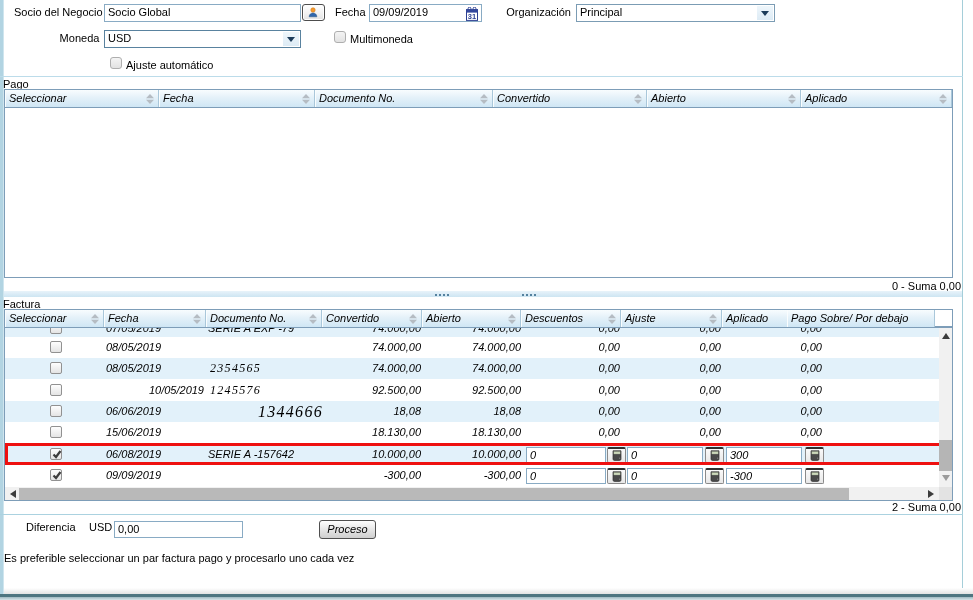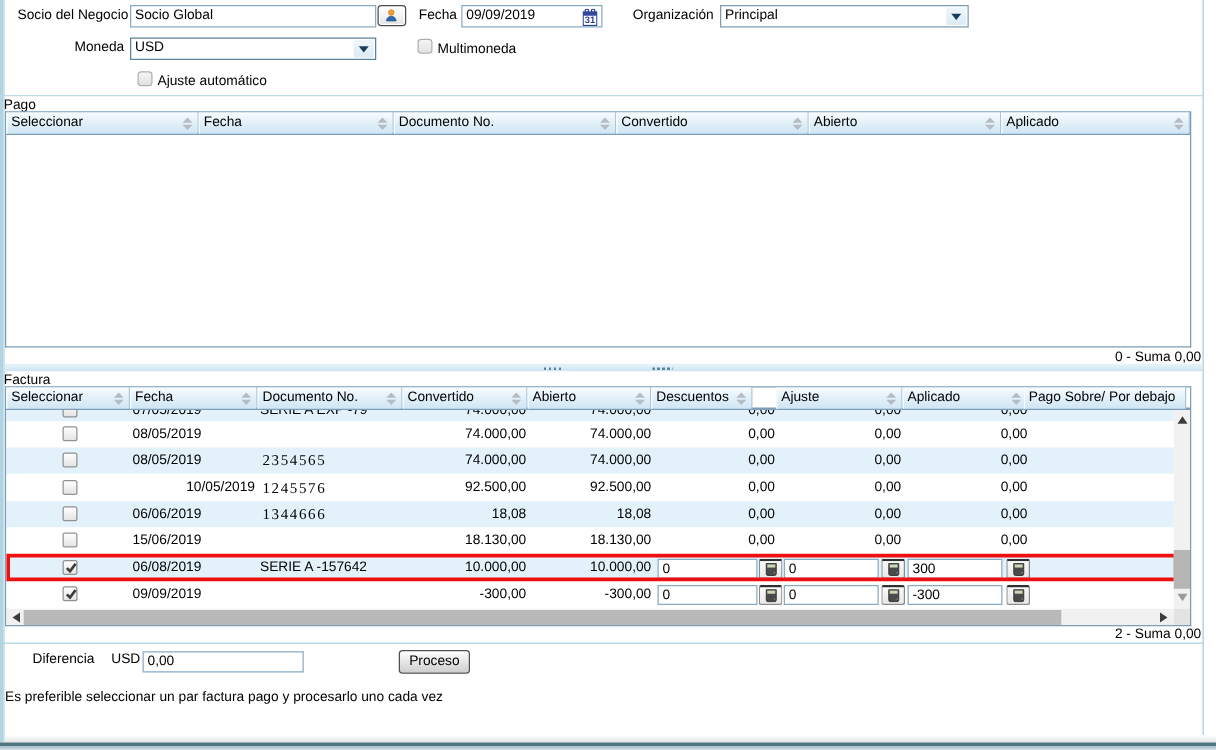--- a/index.html
+++ b/index.html
@@ -1,18 +1,18 @@
 <!DOCTYPE html>
 <html><head>
 <meta charset="utf-8">
 <style>
 * { margin:0; padding:0; box-sizing:border-box; }
 html,body { width:973px; height:600px; background:#fff; }
 body { position:relative; font-family:"Liberation Sans", sans-serif; font-size:11px; color:#000; overflow:hidden; }
-.abs { position:absolute; }
+.abs { position:absolute;font-style:italic; }
 .lbl { position:absolute; white-space:nowrap; line-height:12px; }
 .tb { position:absolute; background:#fff; border:1px solid #89abc4; font-family:"Liberation Sans",sans-serif; font-size:11px; padding-left:3px; line-height:15px; white-space:nowrap; overflow:hidden; }
 .num { text-align:right; }
 
 .hc { position:absolute; top:0; height:100%; border-right:1px solid #a9c7da; box-shadow:inset 1px 0 0 #fafdfe; background:linear-gradient(to bottom,#f8fcfe 0%,#e4f1f9 45%,#cfe6f4 100%); line-height:17px; padding-left:4px; white-space:nowrap; overflow:hidden; }
 .sort { position:absolute; right:4px; top:50%; margin-top:-5px; width:8px; height:10px; }
 .cell { position:absolute; white-space:nowrap; overflow:hidden; line-height:21px; }
 .cb { position:absolute; width:12px; height:12px; border:1px solid #919191; border-radius:2px; background:linear-gradient(to bottom,#fefefe,#e4e4e4); }
 .cb svg { position:absolute; left:0px; top:-1px; }
 .cbf { position:absolute; width:12px; height:12px; border:1px solid #aeaeae; border-radius:3px; background:linear-gradient(to bottom,#f4f4f4,#e2e2e2); }
@@ -120,33 +120,33 @@
           <path d="M0 5.8 L8 5.8 L4 10 Z" fill="#b5bcc3"></path>
         </svg></div>
       <div class="hc" style="left:317px;width:100px;">Convertido<svg class="sort" viewBox="0 0 8 10">
           <path d="M4 0 L8 4.2 L0 4.2 Z" fill="#b5bcc3"></path>
           <path d="M0 5.8 L8 5.8 L4 10 Z" fill="#b5bcc3"></path>
         </svg></div>
       <div class="hc" style="left:417px;width:99px;">Abierto<svg class="sort" viewBox="0 0 8 10">
           <path d="M4 0 L8 4.2 L0 4.2 Z" fill="#b5bcc3"></path>
           <path d="M0 5.8 L8 5.8 L4 10 Z" fill="#b5bcc3"></path>
         </svg></div>
-      <div class="hc" style="left:516px;width:81px;">Descuentos<svg class="sort" viewBox="0 0 8 10">
+      <div class="hc" style="left:516px;width:100px;">Descuentos<svg class="sort" viewBox="0 0 8 10">
           <path d="M4 0 L8 4.2 L0 4.2 Z" fill="#b5bcc3"></path>
           <path d="M0 5.8 L8 5.8 L4 10 Z" fill="#b5bcc3"></path>
         </svg></div>
       <div class="hc" style="left:616px;width:101px;">Ajuste<svg class="sort" viewBox="0 0 8 10">
           <path d="M4 0 L8 4.2 L0 4.2 Z" fill="#b5bcc3"></path>
           <path d="M0 5.8 L8 5.8 L4 10 Z" fill="#b5bcc3"></path>
         </svg></div>
       <div class="hc" style="left:717px;width:100px;">Aplicado<svg class="sort" viewBox="0 0 8 10">
           <path d="M4 0 L8 4.2 L0 4.2 Z" fill="#b5bcc3"></path>
           <path d="M0 5.8 L8 5.8 L4 10 Z" fill="#b5bcc3"></path>
         </svg></div>
-      <div class="hc" style="left:814px;width:130px;">Pago Sobre/ Por debajo</div>
+      <div class="hc" style="left:782px;width:148px;">Pago Sobre/ Por debajo</div>
     </div>
 
   <div class="abs" style="left:4px;top:328px;width:949px;height:173px;border-left:1px solid #7d9db8;border-right:1px solid #7d9db8;border-bottom:1px solid #7d9db8;background:#fff;overflow:hidden;" id="fact-body">
       <div class="abs" style="left:0;top:-10.5px;width:934px;height:21px;background:#e2f1fa;">
         <div class="cb" style="left:45px;top:4px;"></div>
         <div class="cell" style="left:101px;top:0;width:98px;">07/05/2019</div>
         <div class="cell" style="left:203px;top:0;width:115px;">SERIE A EXP -79</div>
         <div class="cell num" style="left:318px;top:0;width:98px;">74.000,00</div>
         <div class="cell num" style="left:418px;top:0;width:98px;">74.000,00</div>
         <div class="cell num" style="left:517px;top:0;width:98px;">0,00</div>
@@ -178,21 +178,21 @@
         <div class="cell" style="left:205px;top:0;width:113px;font-family:'Liberation Serif',serif;font-size:12px;letter-spacing:1.3px;">1245576</div>
         <div class="cell num" style="left:318px;top:0;width:98px;">92.500,00</div>
         <div class="cell num" style="left:418px;top:0;width:98px;">92.500,00</div>
         <div class="cell num" style="left:517px;top:0;width:98px;">0,00</div>
         <div class="cell num" style="left:618px;top:0;width:98px;">0,00</div>
         <div class="cell num" style="left:718px;top:0;width:99px;">0,00</div>
       </div>
       <div class="abs" style="left:0;top:73px;width:934px;height:21px;background:#e2f1fa;">
         <div class="cb" style="left:45px;top:4px;"></div>
         <div class="cell" style="left:101px;top:0;width:98px;">06/06/2019</div>
-        <div class="cell" style="left:205px;top:0;width:113px;font-family:'Liberation Serif',serif;font-size:12px;letter-spacing:1.3px;">1344666</div>
+        <div class="cell" style="left:205px;top:0;width:113px;font-family:'Liberation Serif',serif;font-size:16px;letter-spacing:1.3px;text-align:right;">1344666</div>
         <div class="cell num" style="left:318px;top:0;width:98px;">18,08</div>
         <div class="cell num" style="left:418px;top:0;width:98px;">18,08</div>
         <div class="cell num" style="left:517px;top:0;width:98px;">0,00</div>
         <div class="cell num" style="left:618px;top:0;width:98px;">0,00</div>
         <div class="cell num" style="left:718px;top:0;width:99px;">0,00</div>
       </div>
       <div class="abs" style="left:0;top:94px;width:934px;height:21px;background:#ffffff;">
         <div class="cb" style="left:45px;top:4px;"></div>
         <div class="cell" style="left:101px;top:0;width:98px;">15/06/2019</div>
         <div class="cell num" style="left:318px;top:0;width:98px;">18.130,00</div>

